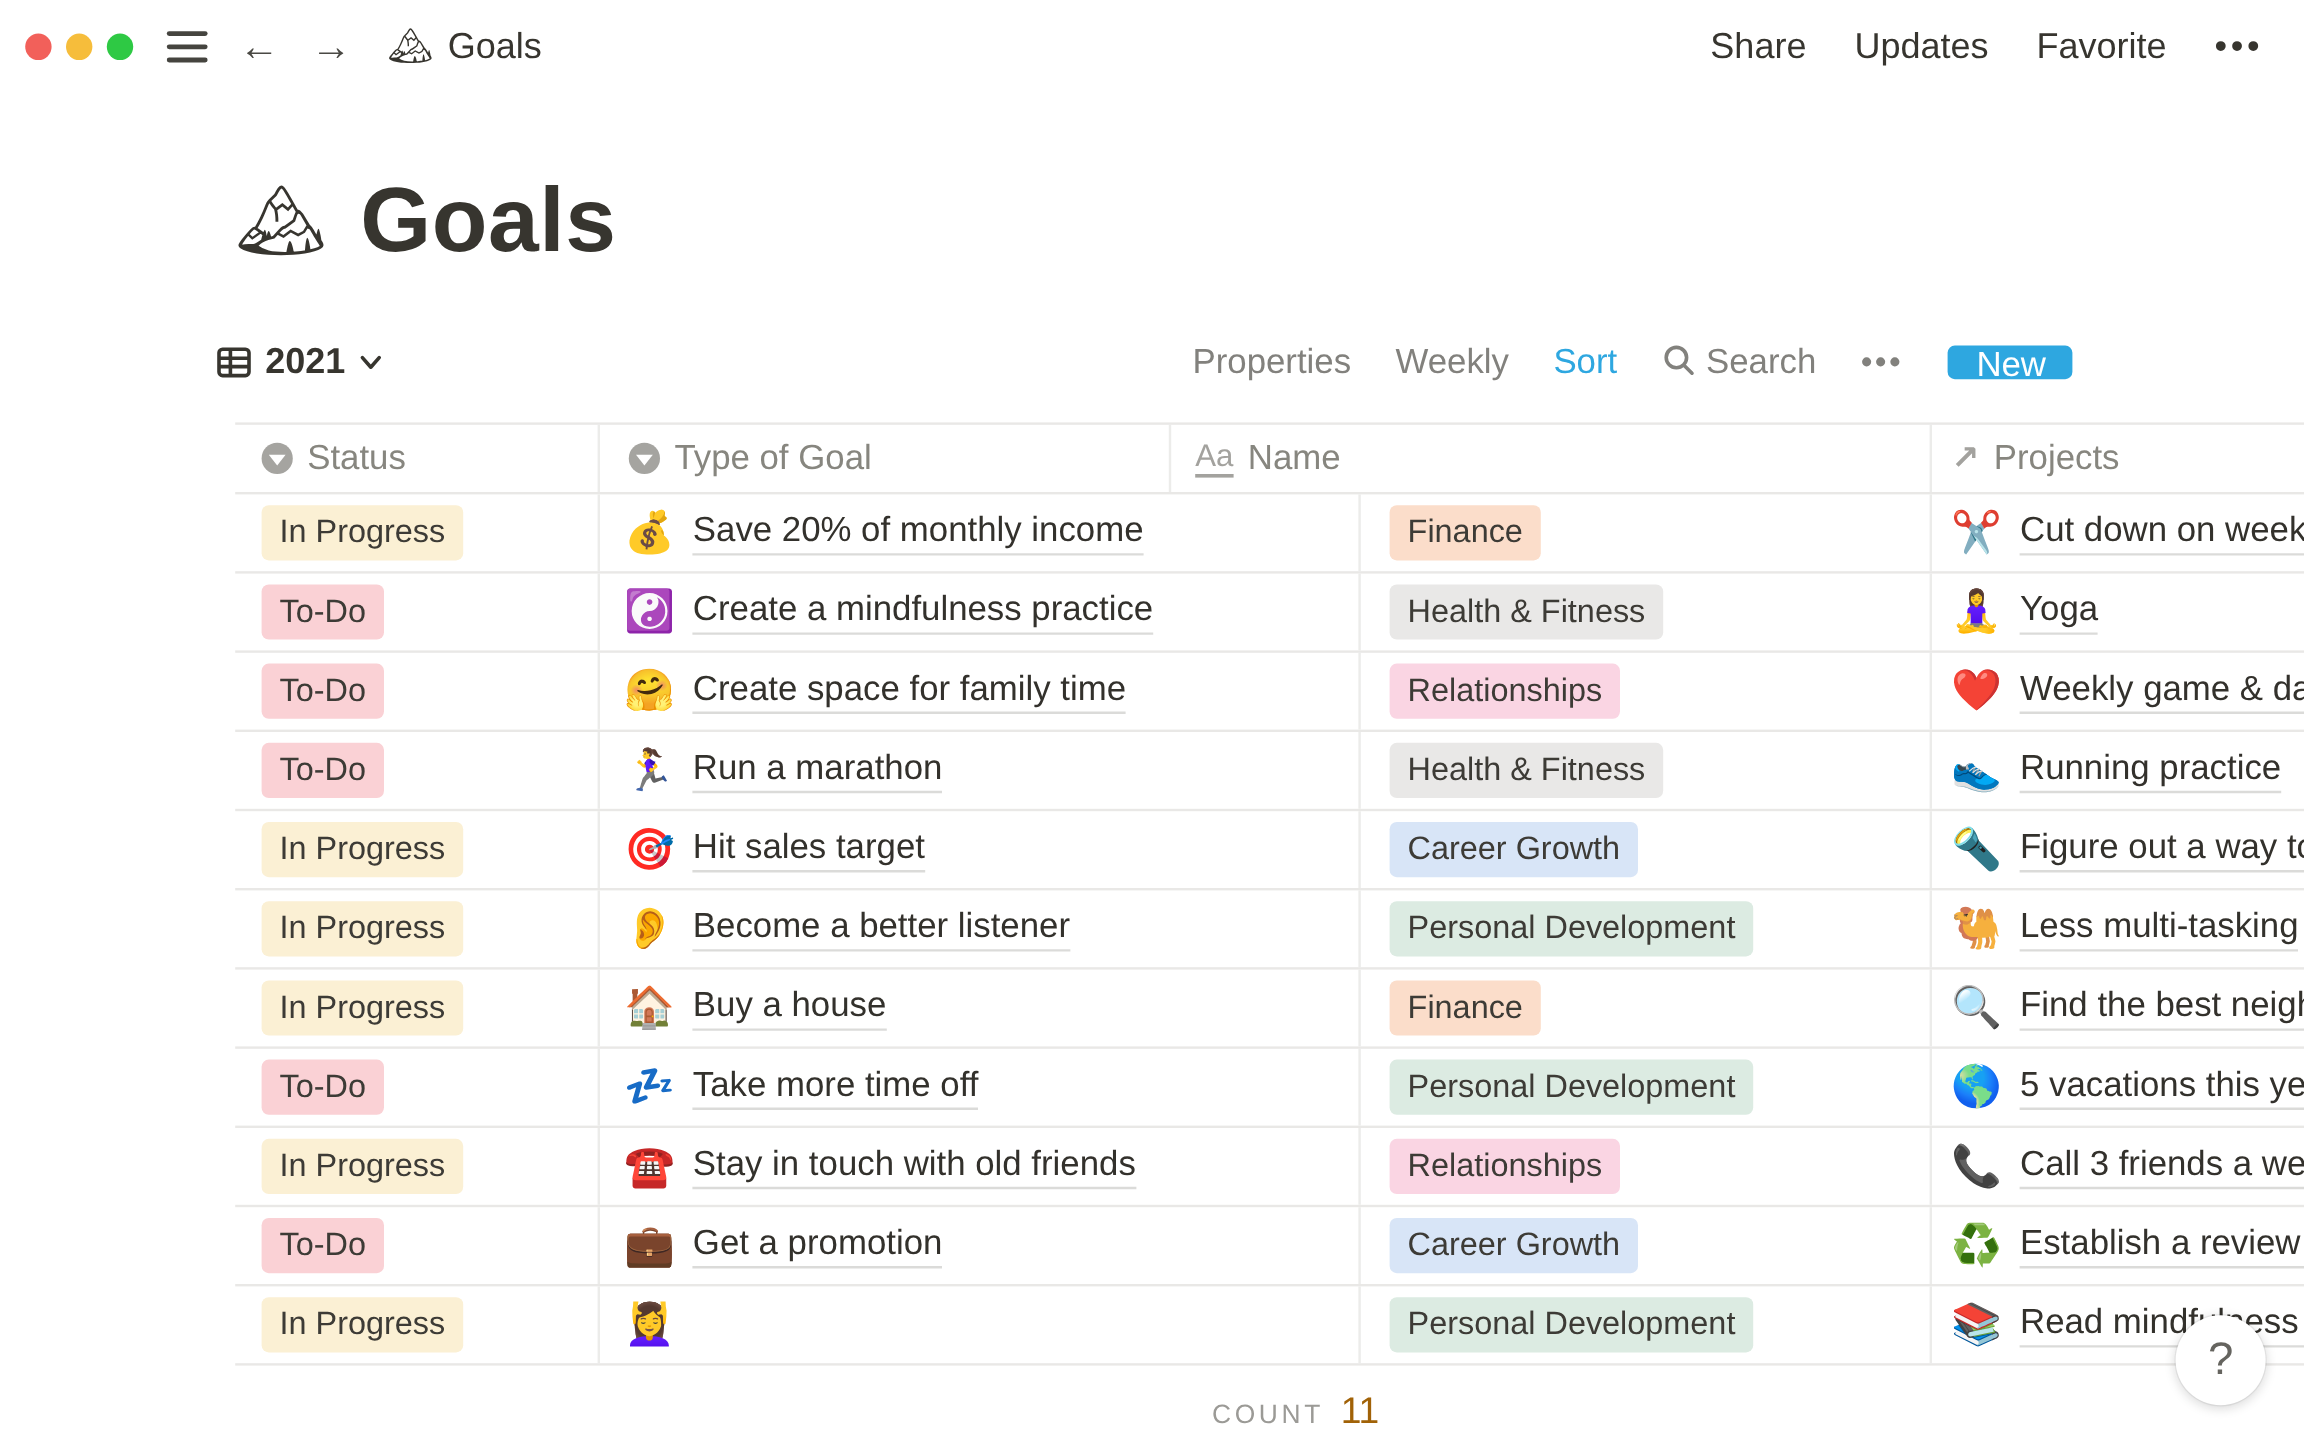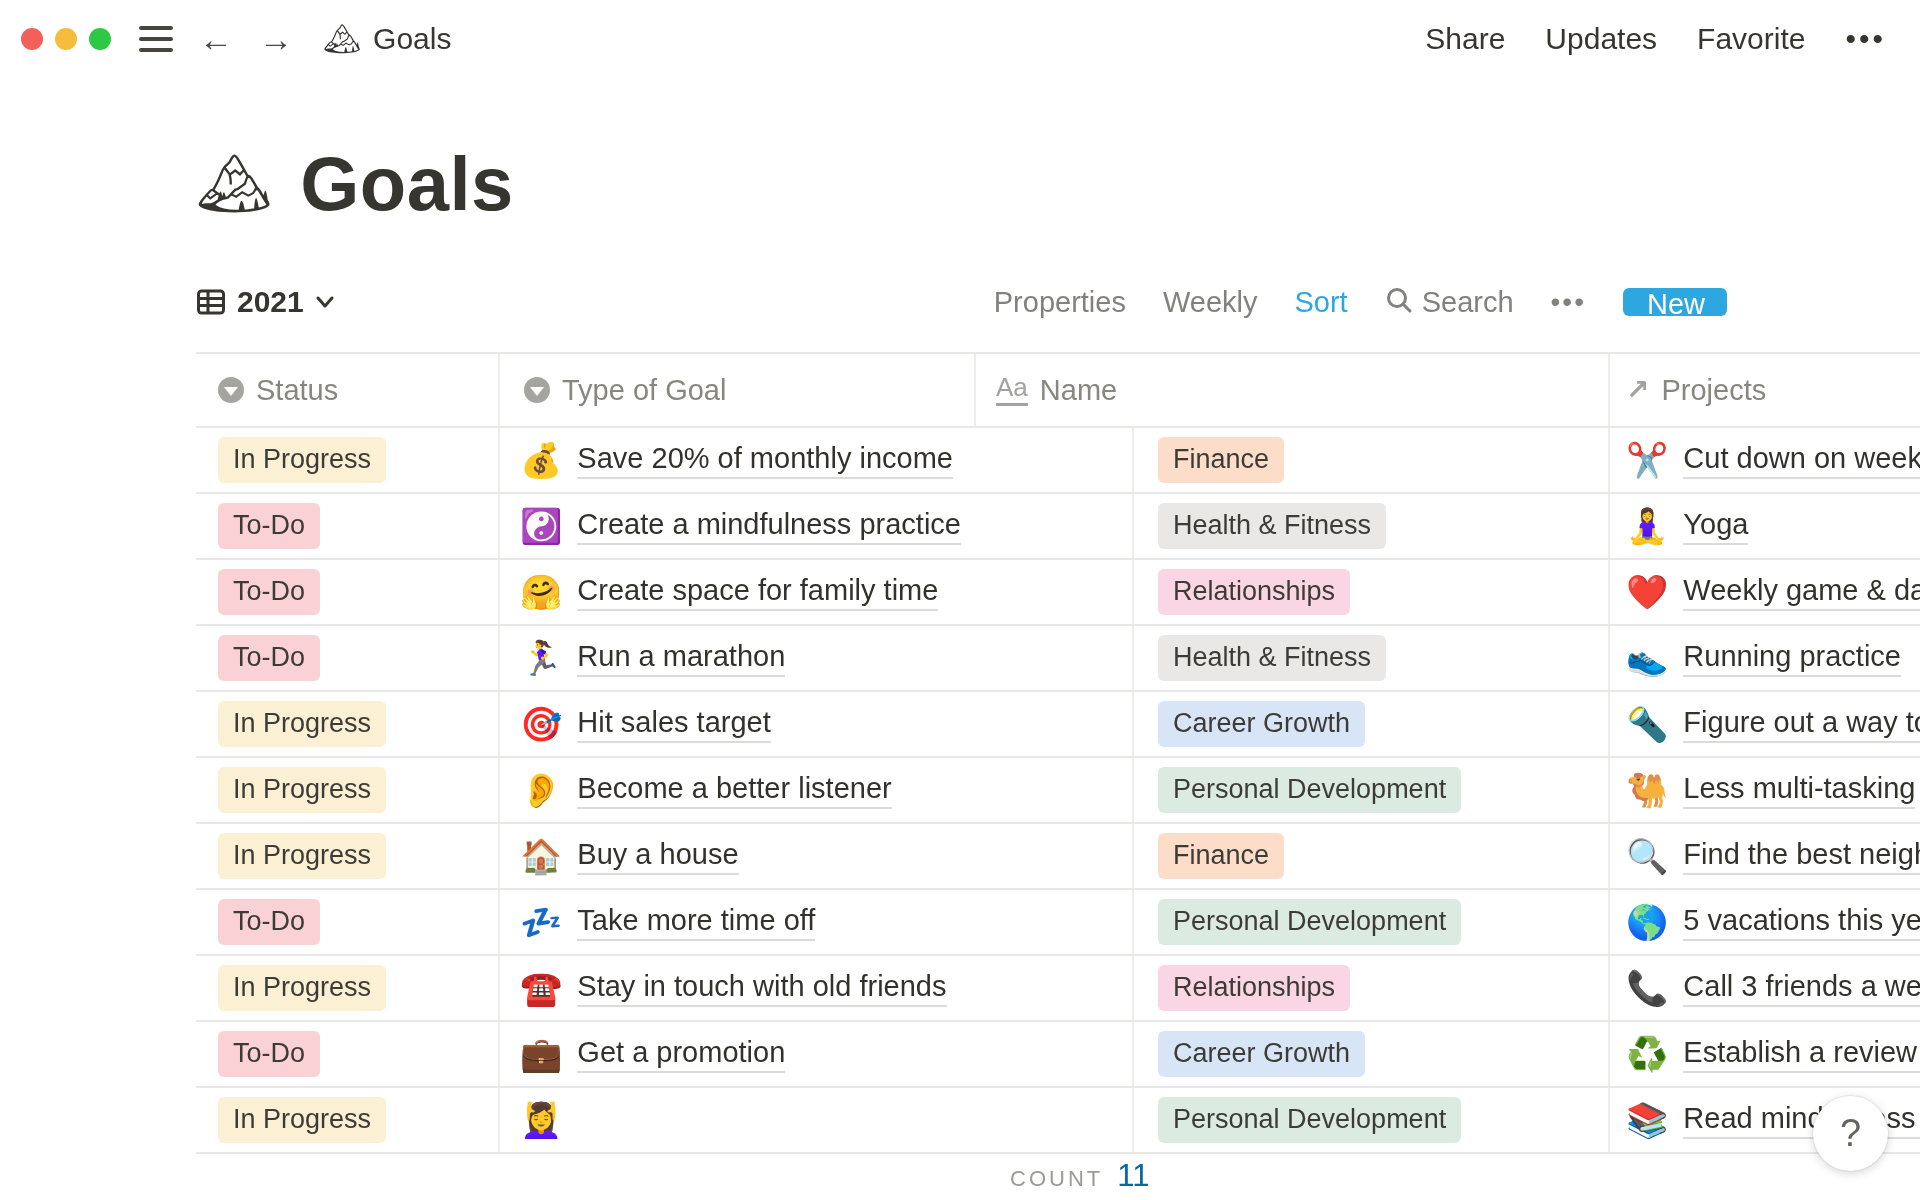--- a/index.html
+++ b/index.html
@@ -19,56 +19,56 @@
   .topbar-right { margin-left:auto; display:flex; align-items:center; gap:40px;justify-content:space-between; }
   .topbar-right .item { font-size:30px; color:#37352f; cursor:pointer; }
   .topbar-dots { font-size:30px; letter-spacing:3px; color:#37352f; cursor:pointer; }
 
   
   .page-title { position:absolute; top:140px; left:196px; display:flex; align-items:center; gap:28px; }
   .page-title .emo { font-size:60px; line-height:1; }
   .page-title .txt { font-size:76px; font-weight:700; letter-spacing:0.5px; color:#37352f; }
 
   
-  .controls { position:absolute; top:280px; left:196px; right:193px; height:44px; display:flex; align-items:center; }
+  .controls { position:absolute; top:280px; left:180px; right:193px; height:44px; display:flex; align-items:center; }
   .view-tab { display:flex; align-items:center; gap:11px; cursor:pointer; }
   .view-tab .vname { font-size:30px; font-weight:700; color:#37352f; }
   .toolbar { margin-left:auto; display:flex; align-items:center; gap:37px; }
   .tool { font-size:29px; color:#82817d; cursor:pointer; }
   .tool.sort { color:var(--accent); }
   .tool-search { display:flex; align-items:flex-start; gap:9px; cursor:pointer; }
   .tool-dots { font-size:28px; letter-spacing:2px; color:#82817d; cursor:pointer; }
   .new-btn { display:flex; align-items:stretch; height:28px; border-radius:6px; background:var(--accent); overflow:hidden; cursor:pointer;flex-direction:column; }
   .new-btn .lbl { display:flex; align-items:center; padding:0 22px 0 24px; color:#fff; font-size:29px; font-weight:500; }
   .new-btn .chev { display:flex; align-items:center; padding:0 13px; border-left:2px solid rgba(0,0,0,0.12); }
 
   
   .table { position:absolute; top:352px; left:196px; right:0; }
-  .thead { display:flex; height:76px; border-top:2px solid #e9e8e6; border-bottom:2px solid #e9e8e6; }
+  .thead { display:flex; height:60px; border-top:2px solid #e9e8e6; border-bottom:2px solid #e9e8e6; }
   .hcell { display:flex; align-items:center; gap:12px; font-size:29px; color:#87867f; }
   .trow { display:flex; height:66px; border-bottom:2px solid #e9e8e6; }
   .cell { display:flex; align-items:center; white-space:nowrap; overflow:hidden; }
   .w-status { width:304px; padding-left:22px; border-right:2px solid #ececea; }
   .w-name { width:634px; padding-left:20px; border-right:2px solid #ececea; }
   .w-type { width:476px; padding-left:24px; border-right:2px solid #ececea; }
   .w-projects { flex:1; padding-left:16px; }
   .badge { display:inline-block; padding:8px 15px; border-radius:6px; font-size:27px; line-height:1.1; color:#3d3b36; }
   .row-emo { font-size:34px; line-height:1; margin-right:15px; flex:0 0 auto; }
   .plink { font-size:29px; font-weight:500; color:#33312c; border-bottom:2px solid rgba(55,53,47,0.18); padding-bottom:2px; cursor:pointer; }
 
   
   .sel-icon { width:26px; height:26px; border-radius:50%; background:#a5a4a0; display:inline-flex; align-items:center; justify-content:center; flex:0 0 auto; }
   .sel-icon i { display:block; width:0; height:0; border-left:7px solid transparent; border-right:7px solid transparent; border-top:9px solid #fff; margin-top:2px; }
   .aa-icon { font-size:26px; color:#a3a29e; border-bottom:3px solid #a3a29e; line-height:1.05; padding-bottom:1px; }
   .rel-icon { font-size:28px; color:#a3a29e; font-weight:700; line-height:1; }
 
   
   .calc-row { position:absolute; top:1158px; left:1010px; display:flex; align-items:baseline; gap:14px; cursor:pointer; }
   .calc-label { font-size:22px; letter-spacing:3px; color:#9b9a96; }
-  .calc-value { font-size:31px; color:#0369a1; }
+  .calc-value { font-size:31px; color:#a16207; }
 
   
   .help-btn { position:absolute; top:1096px; left:1813px; width:75px; height:75px; border-radius:50%; background:#fff;
               box-shadow:0 2px 10px rgba(15,15,15,0.18), 0 0 0 1px rgba(15,15,15,0.06); display:flex; align-items:center; justify-content:center; cursor:pointer; }
   .help-btn span { font-size:38px; color:#65645f; font-weight:500; }
 
   svg { display:block; }
 </style>
 </head>
 <body>

